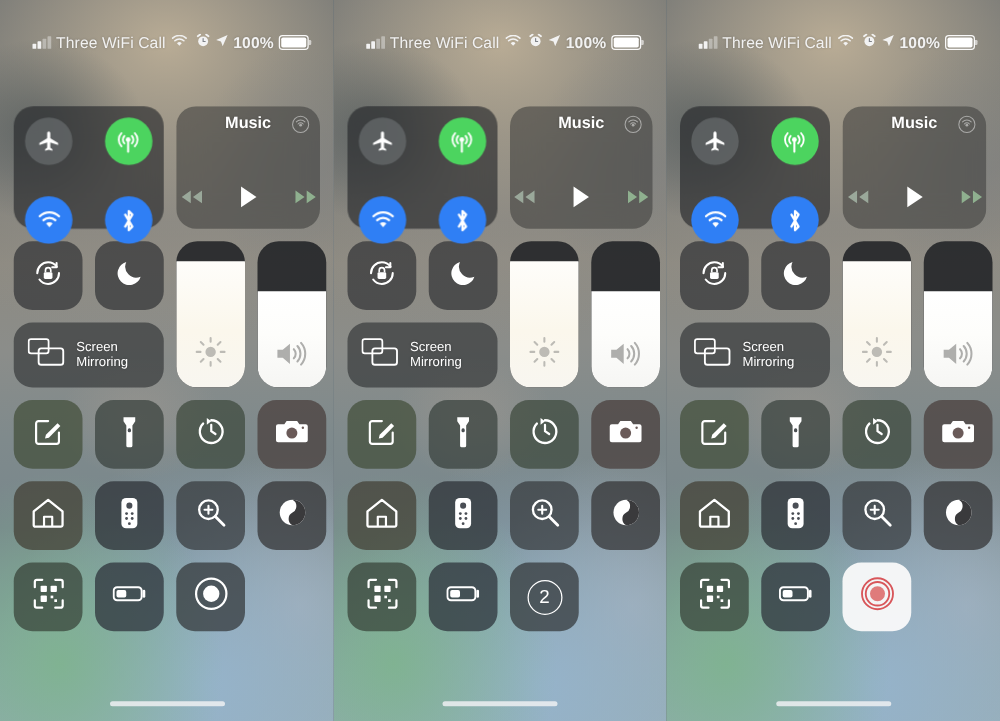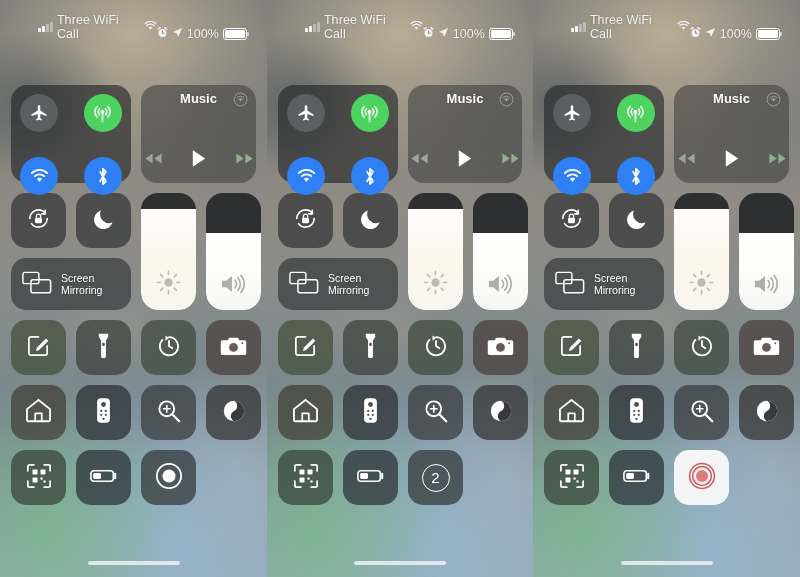--- a/index.html
+++ b/index.html
@@ -50,35 +50,35 @@
     content:"";
     position:absolute; inset:0;
     background:
       radial-gradient(ellipse 45% 18% at 12% 18%, rgba(60,72,78,0.55) 0%, rgba(60,72,78,0) 70%),
       radial-gradient(ellipse 40% 22% at 88% 22%, rgba(120,124,128,0.45) 0%, rgba(120,124,128,0) 70%),
       radial-gradient(ellipse 35% 12% at 42% 58%, rgba(200,170,150,0.25) 0%, rgba(200,170,150,0) 70%);
   }
 
   
   .statusbar {
-    position: absolute; top: 0; left: 16px; right: 0;
+    position: absolute; top: 0; left: 4px; right: 0;
     height: 46px;
     display: flex; align-items: flex-end;
     justify-content: space-between;
     padding: 0 18px 5px 18px;
     color: #f2f2f2;
     font-size: 12.5px;
     letter-spacing: 0.1px;
     z-index: 5;
   }
   .sb-left, .sb-right { display: flex; align-items: center; gap: 4px; }
   .sb-left { margin-left: 4px; }
   .sb-right { margin-right: 2px; }
   .carrier { font-size: 12.5px; font-weight: 400; text-shadow: 0 0 2px rgba(0,0,0,0.25); }
-  .pct { font-size: 12.5px; font-weight: 400; text-shadow: 0 0 2px rgba(0,0,0,0.25); }
+  .pct { font-size: 12.5px; font-weight: 700; text-shadow: 0 0 2px rgba(0,0,0,0.25); }
 
   .sigbars { display: flex; align-items: flex-end; gap: 1.5px; height: 10px; }
   .sigbars i {
     display:block; width: 2.6px; border-radius: 0.5px; background: #f2f2f2;
   }
   .sigbars i:nth-child(1){ height: 4px; }
   .sigbars i:nth-child(2){ height: 6px; }
   .sigbars i:nth-child(3){ height: 8px; opacity: 0.42; }
   .sigbars i:nth-child(4){ height: 10px; opacity: 0.42; }
 

